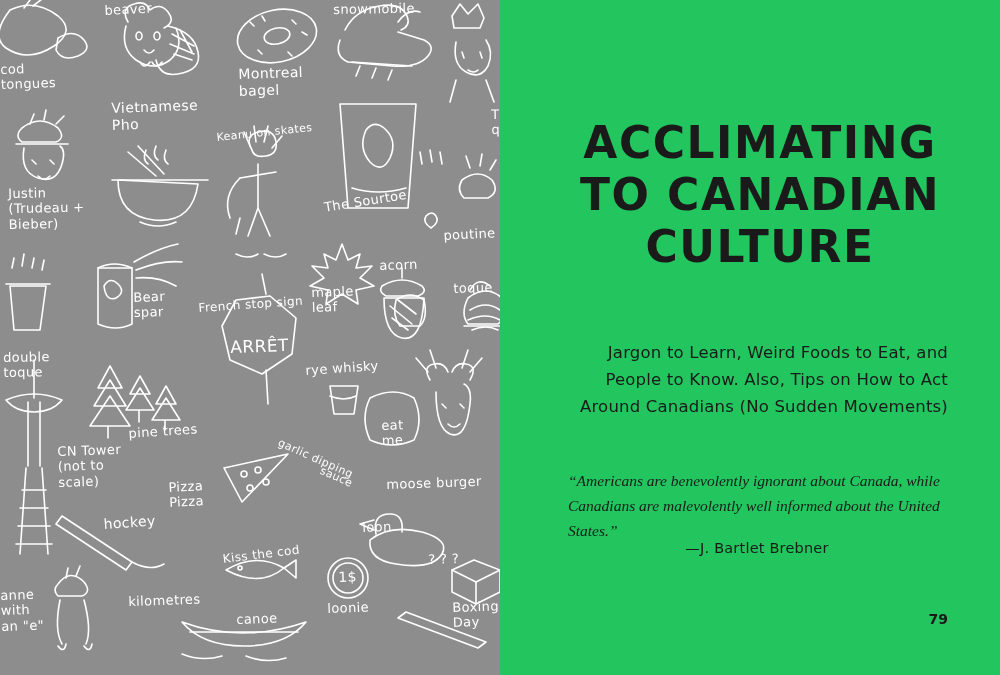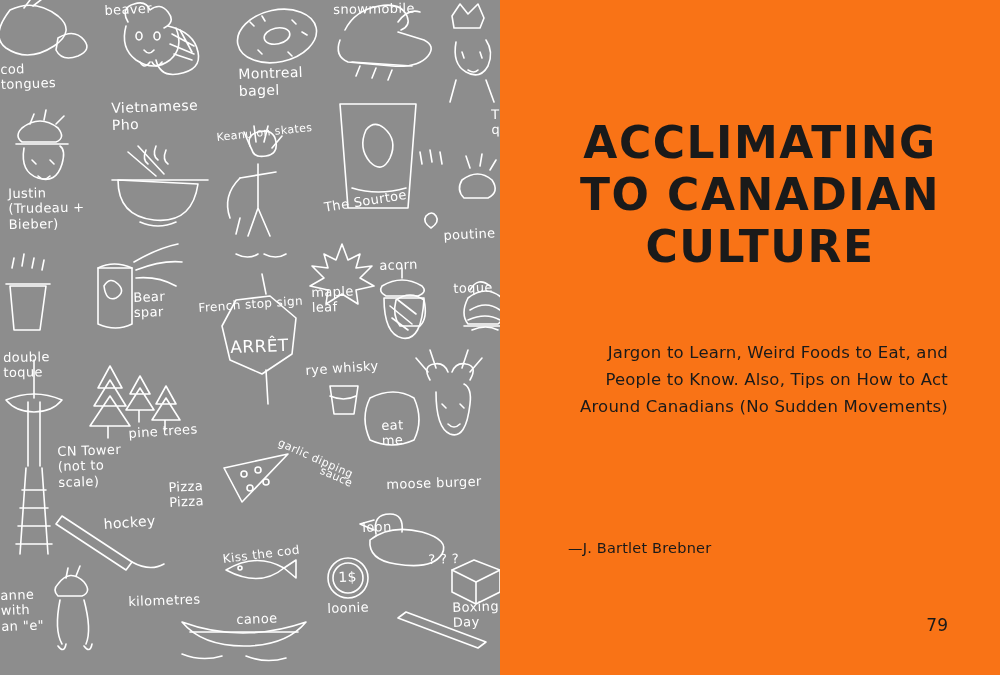--- a/index.html
+++ b/index.html
@@ -48,21 +48,21 @@
     letter-spacing: 0.4px;
     white-space: pre-line;
     transform-origin: left top;
   }
 
   
   .right-page {
     position: relative;
     width: 500px;
     height: 675px;
-    background: #f97316;
+    background: #22c55e;
   }
   .chapter-title {
     position: absolute;
     left: 60px;
     top: 88px;
     width: 400px;
     text-align: center;
     font-family: "DejaVu Sans", sans-serif;
     font-weight: bold;
     font-size: 44px;
@@ -92,33 +92,33 @@
     font-style: italic;
     font-size: 15.5px;
     line-height: 1.62;
     color: #1a1a1a;
   }
   .quote-attribution {
     position: absolute;
     left: 68px;
     top: 525px;
     width: 378px;
-    text-align: left;
+    text-align: center;
     font-family: "DejaVu Sans", sans-serif;
     font-size: 14.5px;
     color: #1a1a1a;
     letter-spacing: 0.2px;
   }
   .page-number {
     position: absolute;
     right: 52px;
-    bottom: 40px;
-    font-family: "DejaVu Sans", sans-serif;
-    font-weight: normal;
-    font-size: 17px;
+    bottom: 48px;
+    font-family: "DejaVu Sans", sans-serif;
+    font-weight: bold;
+    font-size: 14px;
     color: #1a1a1a;
   }
 </style>
 </head>
 <body>
 
 <div class="spread">
 
   <div class="left-page">
     <div class="doodle-layer">
@@ -307,17 +307,18 @@
 an "e"</div>
         <div class="doodle-label" style="left: 236px; top: 612px; font-size: 13px; transform: rotate(-2deg); color: rgb(255, 255, 255);">canoe</div>
         <div class="doodle-label" style="left: 452px; top: 600px; font-size: 13px; transform: rotate(-2deg); color: rgb(255, 255, 255);">Boxing
 Day</div>
       </div>
   </div>
 
   <div class="right-page">
     <h1 class="chapter-title">ACCLIMATING TO CANADIAN CULTURE</h1>
     <p class="chapter-subtitle">Jargon to Learn, Weird Foods to Eat, and People to Know. Also, Tips on How to Act Around Canadians (No Sudden Movements)</p>
+    <p class="quote">“Americans are benevolently ignorant about Canada, while Canadians are malevolently well informed about the United States.”</p>
     <p class="quote-attribution">—J. Bartlet Brebner</p>
     <div class="page-number">79</div>
   </div>
 
 </div>
 
 </body></html>

